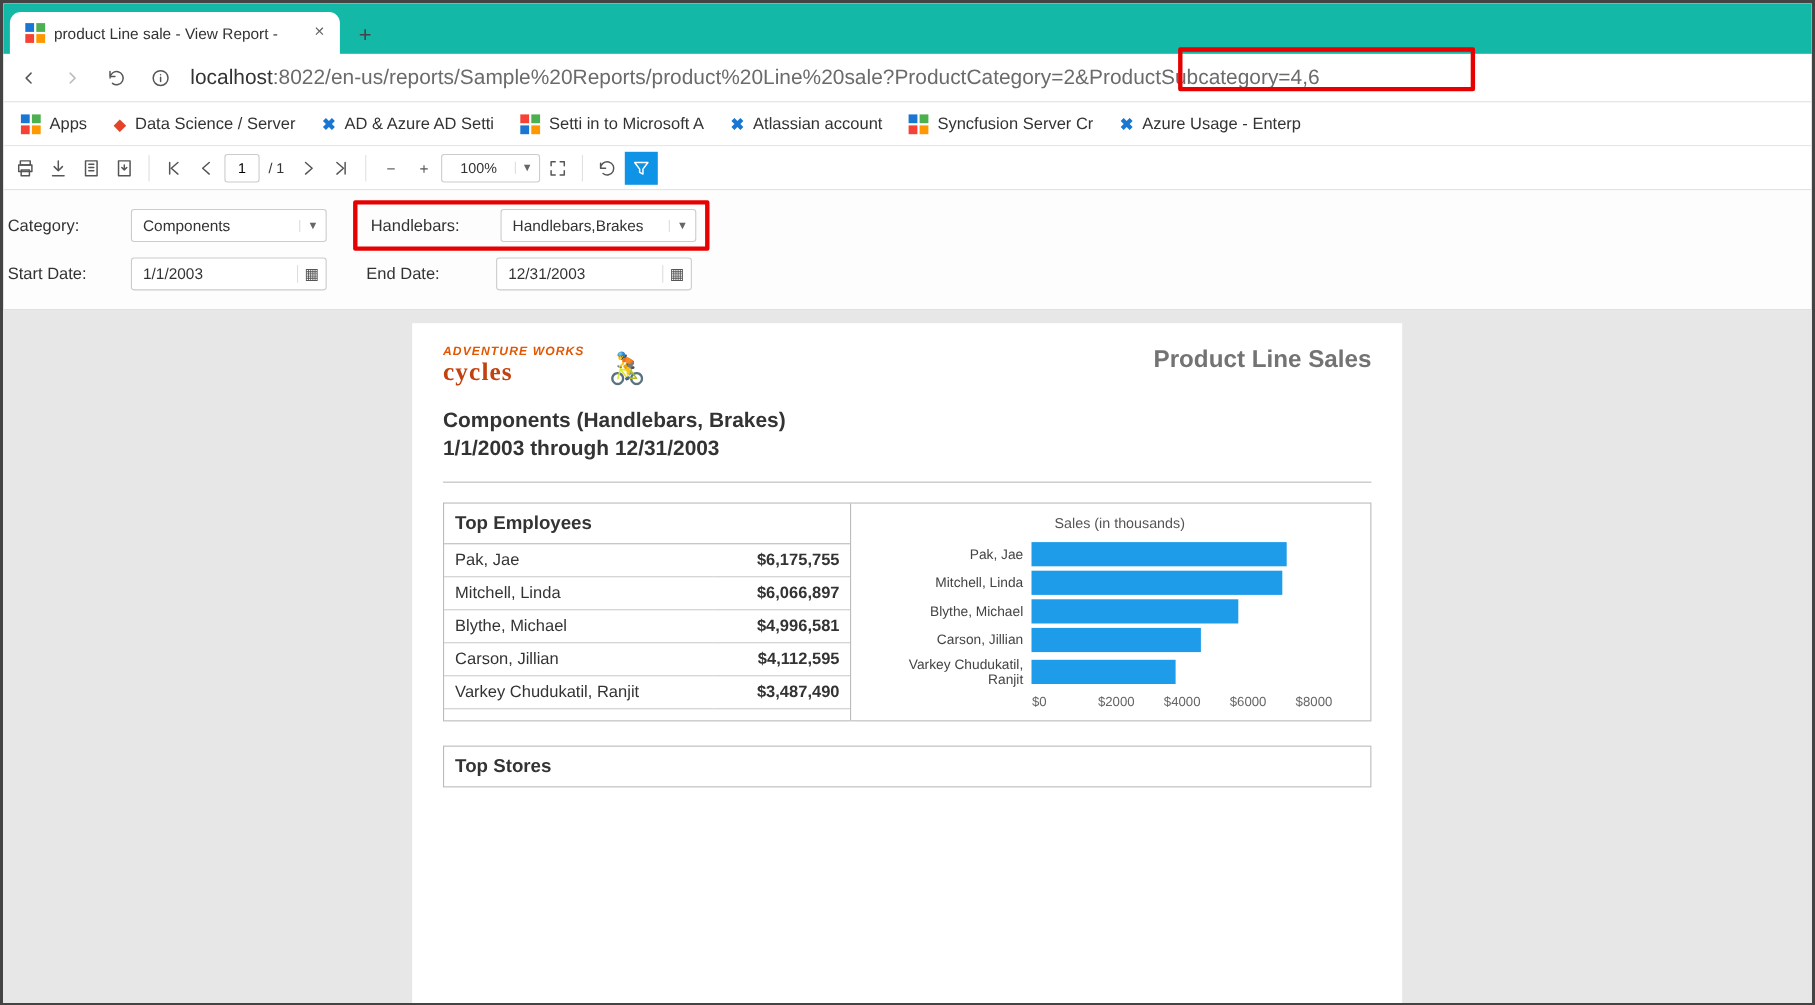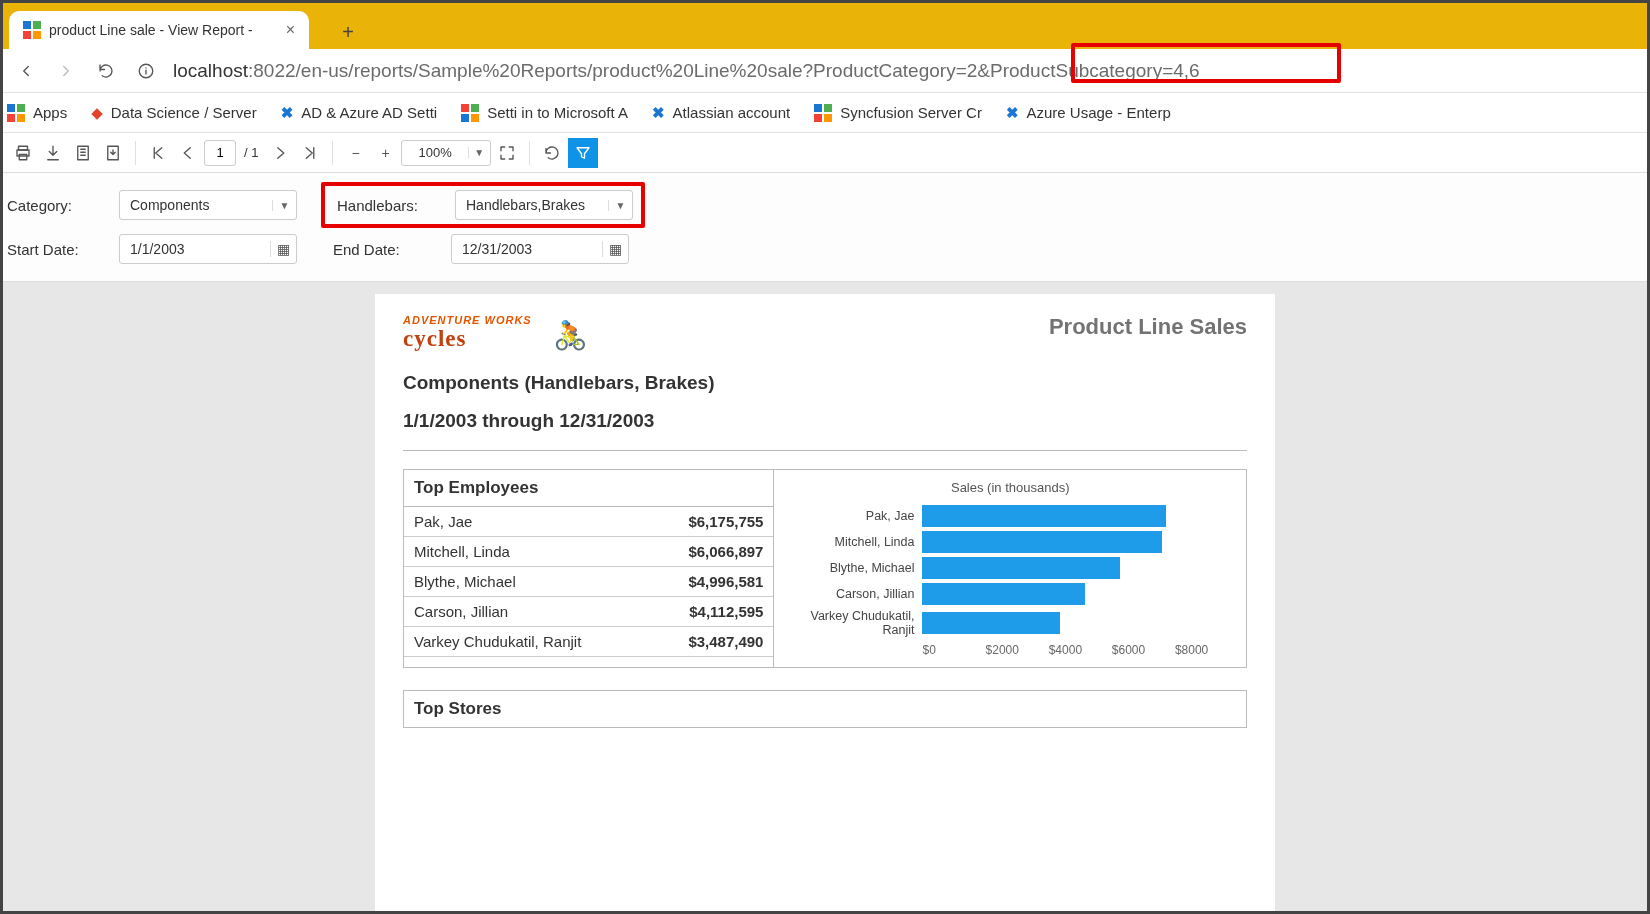--- a/index.html
+++ b/index.html
@@ -1,31 +1,31 @@
 <!DOCTYPE html>
 <html><head>
 <meta charset="utf-8">
 <style>
   * { box-sizing: border-box; margin: 0; padding: 0; }
   body { font-family: "Segoe UI", Arial, sans-serif; background: #fff; font-size: 14px; color: #333; border: 3px solid #444; width: 1650px; height: 914px; overflow: hidden; }
 
   
-  .tab-strip { display: flex; align-items: flex-end; height: 46px; background: #eab308; padding-left: 6px; gap: 16px; }
+  .tab-strip { display: flex; align-items: flex-end; height: 46px; background: #14b8a6; padding-left: 6px; }
   .tab { display: flex; align-items: center; gap: 8px; height: 38px; background: #fff; border-radius: 10px 10px 0 0; padding: 0 14px; min-width: 300px; }
   .tab-title { flex: 1; white-space: nowrap; overflow: hidden; text-overflow: ellipsis; font-size: 14px; color: #333; }
   .tab-close { color: #666; font-size: 16px; cursor: pointer; }
   .new-tab { width: 34px; height: 34px; display: flex; align-items: center; justify-content: center; color: #444; font-size: 20px; cursor: pointer; margin-left: 6px; }
 
   .addr-bar { display: flex; align-items: center; height: 44px; background: #fff; border-bottom: 1px solid #e1e1e1; padding: 0 10px; gap: 14px; }
   .nav-btn { color: #555; cursor: pointer; display: flex; align-items: center; justify-content: center; width: 26px; height: 26px; }
   .nav-btn.disabled { color: #bbb; }
   .addr-field { flex: 1; display: flex; align-items: center; gap: 10px; height: 34px; font-size: 19px; color: #6b6b6b; }
   .addr-host { color: #333; }
 
-  .bookmarks { display: flex; align-items: center; height: 40px; padding: 0 4px; gap: 24px; border-bottom: 1px solid #e1e1e1; background: #fff; }
+  .bookmarks { display: flex; align-items: center; height: 40px; padding: 0 16px; gap: 24px; border-bottom: 1px solid #e1e1e1; background: #fff; }
   .bk { display: flex; align-items: center; gap: 8px; font-size: 15px; color: #333; cursor: pointer; }
   .bk-icon { width: 18px; height: 18px; display: grid; grid-template-columns: 1fr 1fr; grid-template-rows: 1fr 1fr; gap: 2px; }
   .bk-icon span { background: #1976d2; }
   .bk-icon .g { background: #4caf50; } .bk-icon .r { background: #f44336; } .bk-icon .y { background: #ff9800; }
 
   
   .viewer-toolbar { display: flex; align-items: center; height: 40px; border-bottom: 1px solid #ddd; padding: 0 6px; gap: 2px; background: #fff; }
   .tb-icon { width: 28px; height: 28px; display: flex; align-items: center; justify-content: center; color: #555; cursor: pointer; }
   .tb-sep { width: 1px; height: 24px; background: #e0e0e0; margin: 0 6px; }
   .page-input { width: 32px; height: 26px; border: 1px solid #ccc; border-radius: 3px; text-align: center; font-size: 13px; }
@@ -52,24 +52,24 @@
   
   .report-area { background: #e7e7e7; height: calc(914px - 46px - 44px - 40px - 40px - 88px - 6px); overflow: auto; padding-top: 12px; }
   .report-page { background: #fff; margin: 0 auto; width: 900px; min-height: 700px; padding: 20px 28px 10px; }
   .report-header { display: flex; justify-content: space-between; align-items: flex-start; }
   .logo { font-family: sans-serif; }
   .logo .aw { font-size: 11px; font-weight: bold; color: #e35600; font-style: italic; letter-spacing: 1px; }
   .logo .cy { font-size: 23px; font-weight: bold; color: #c2410c; letter-spacing: 1px; font-family: "Comic Sans MS", cursive; }
   .report-title { font-size: 22px; font-weight: 600; color: #737373; }
   .report-sub { margin-top: 20px; }
   .report-sub .a { font-size: 19px; font-weight: 600; }
-  .report-sub .b { font-size: 19px; font-weight: 600; margin-top: 16px; }
+  .report-sub .b { font-size: 19px; font-weight: 600; margin-top: 4px; }
   .sect-hr { border: none; border-top: 1px solid #bbb; margin: 18px 0; }
 
-  .two-col { display: flex; gap: 0; border: 1px solid #bbb; }
+  .two-col { display: flex; gap: 16px; border: 1px solid #bbb; }
   .two-col .left { width: 44%; border-right: 1px solid #bbb; }
   .two-col .right { flex: 1; padding: 10px 8px; }
 
   .tbl-title { font-size: 17px; font-weight: 600; padding: 8px 10px; border-bottom: 1px solid #bbb; }
   table.data { width: 100%; border-collapse: collapse; }
   table.data td { padding: 6px 10px; border-bottom: 1px solid #ccc; font-size: 15px; }
   table.data td.num { text-align: right; font-weight: 700; }
 
   .chart-title { text-align: center; font-size: 13px; color: #555; margin-bottom: 10px; }
   .bar-row { display: flex; align-items: center; margin: 4px 0; }

